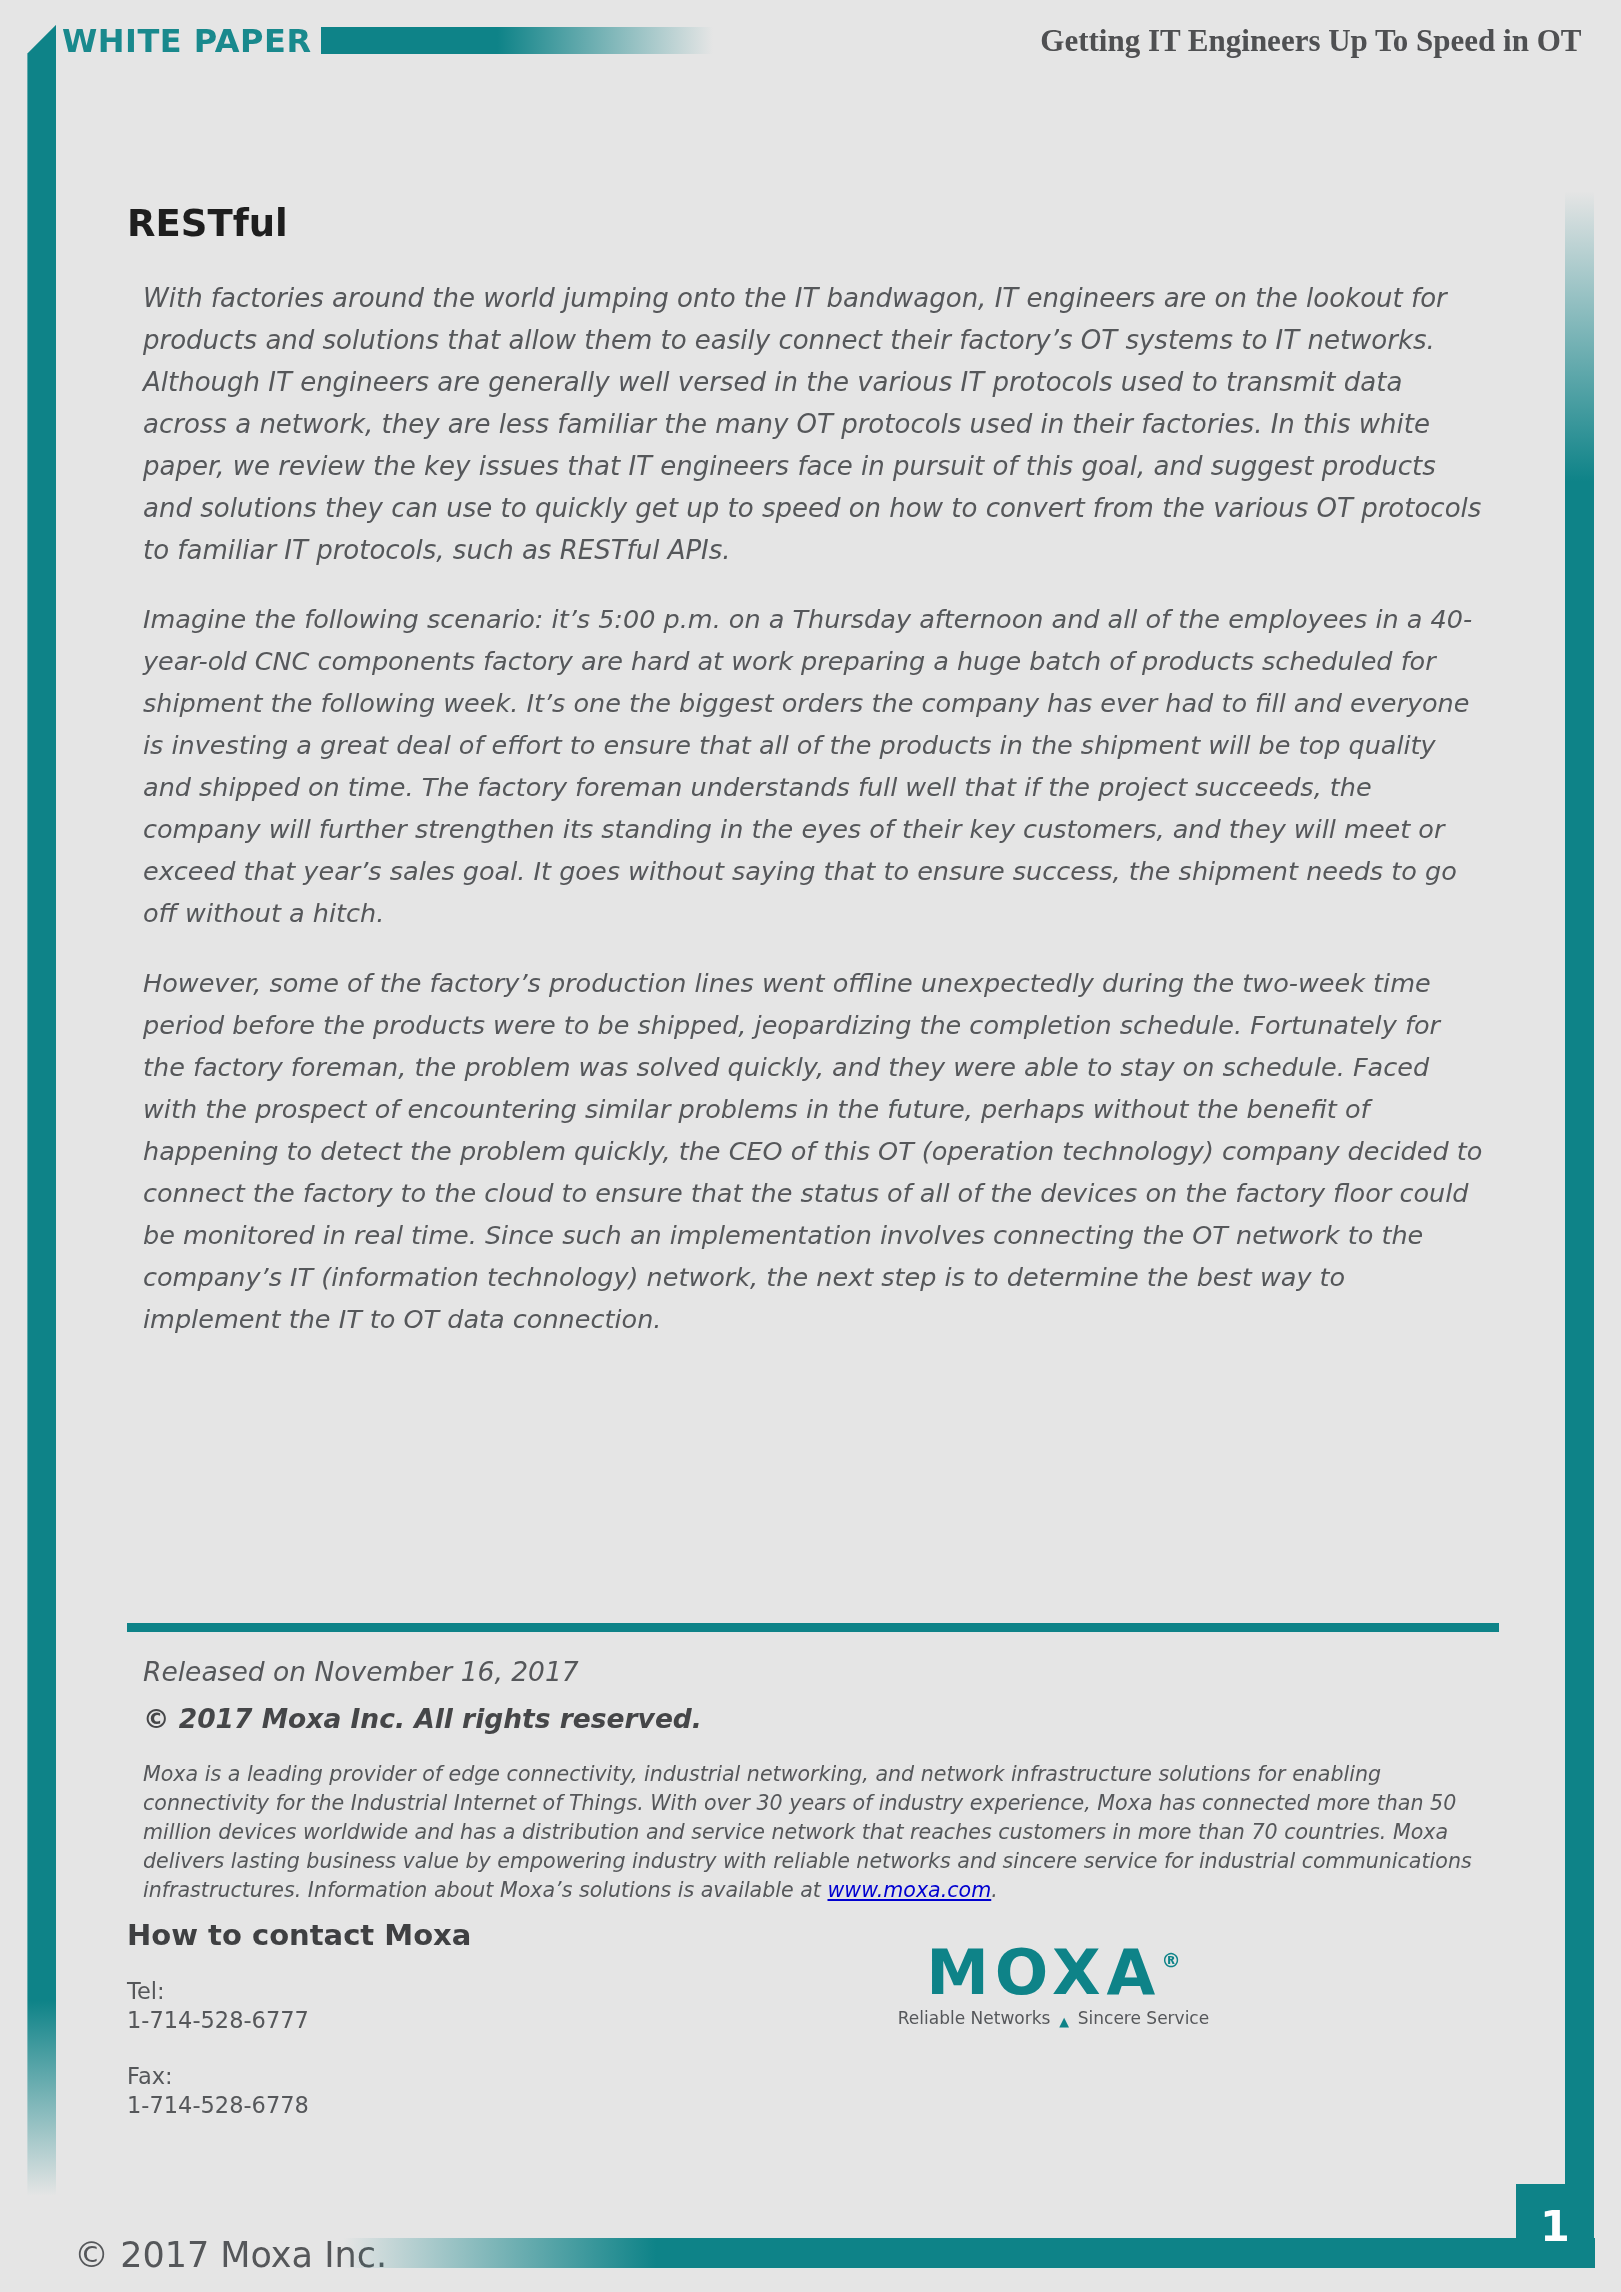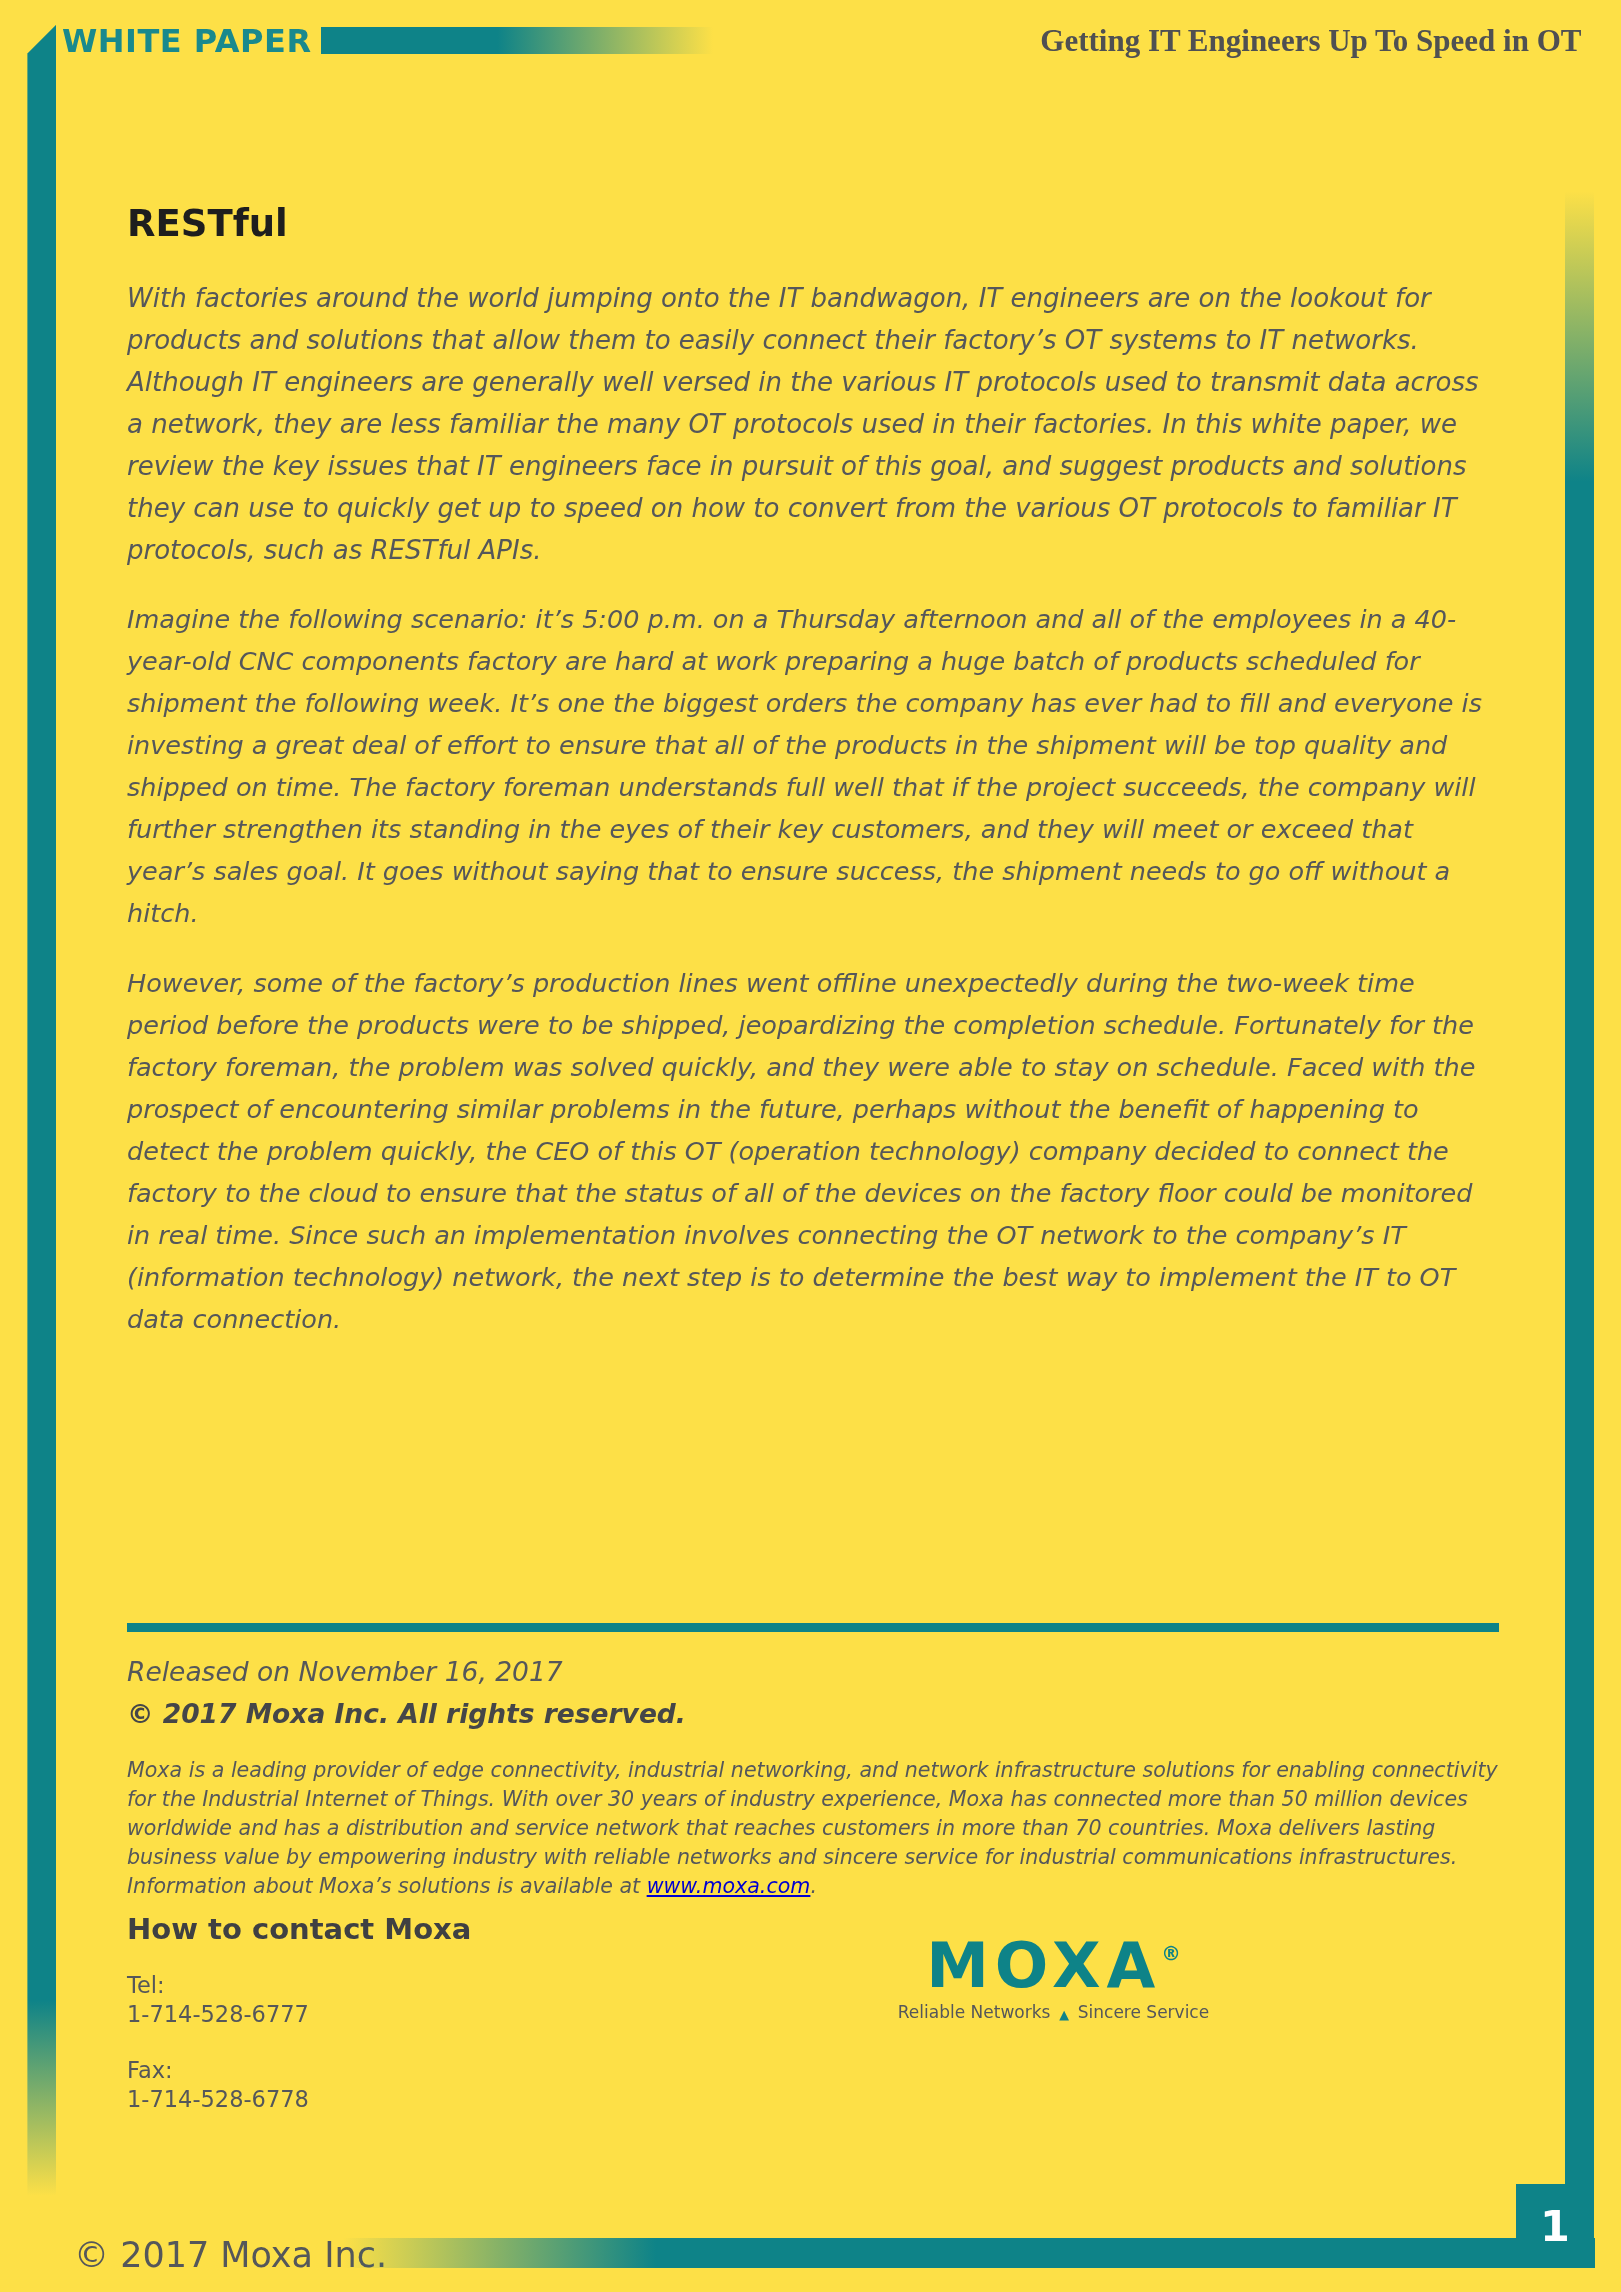--- a/index.html
+++ b/index.html
@@ -1,17 +1,17 @@
 <!DOCTYPE html>
 <html><head>
 <meta charset="utf-8">
 <style>
   html,body { margin:0; padding:0; background:#ffffff; }
   .page {
-    position:relative; width:1621px; height:2293px; background:#fde047;
+    position:relative; width:1621px; height:2293px; background:#e5e5e5;
     overflow:hidden; font-family:"DejaVu Sans","Liberation Sans",sans-serif;
   }
   
   .left-strip {
     position:absolute; left:27.4px; top:24.5px; width:29px; height:2171px;
     background:linear-gradient(180deg,#0E8388 0%,#0E8388 91%,rgba(14,131,136,0) 100%);
     clip-path:polygon(0 29px,100% 0,100% 100%,0 100%);
   }
   .right-strip {
     position:absolute; left:1565px; top:191px; width:29px; height:2076px;
@@ -22,21 +22,21 @@
   .wp-label { font-size:32px; font-weight:bold; color:#19898D; letter-spacing:0.5px; white-space:nowrap; }
   .header-bar {
     flex:none; width:392px; height:26.5px; margin-left:9.8px;
     background:linear-gradient(90deg,#0E8388 0%,#0E8388 45%,rgba(255,255,255,0) 100%);
   }
   .doc-title { margin:0 16px 0 auto; font-size:31px; font-weight:bold; color:#4F5052; white-space:nowrap;font-family:Liberation Serif, serif; }
   
   .content { position:absolute; left:127px; top:0; width:1372px; }
   .content h2 { margin:0; font-size:37px; line-height:49px; font-weight:bold; color:#1E1E1E; }
   .content h3 { margin:0; font-size:29px; line-height:29px; font-weight:bold; color:#3F4042; }
-  .content p { margin:0;font-style:italic; }
+  .content p { margin:16px;font-style:italic; }
   .h-abstract { margin-top:199px !important; }
   .abstract { margin-top:29px !important; font-style:italic; font-size:26px; line-height:42px; color:#55575A; }
   .h-intro { margin-top:21.6px !important; }
   .body-par { font-size:25.5px; line-height:42px; color:#55575A; }
   .par1 { margin-top:27.4px !important; }
   .par2 { margin-top:28px !important; }
   .rule { margin-top:283px; width:1372px; height:8.8px; background:#0E8388; }
   .released { margin-top:23.5px !important; font-size:26.5px; line-height:31px; color:#55575A; }
   .copyright-line { margin-top:11.8px !important; font-size:26.5px; line-height:31px; font-weight:bold; color:#454648; }
   .about { margin-top:26.5px !important; font-size:20.6px; line-height:29px; color:#55575A; }

